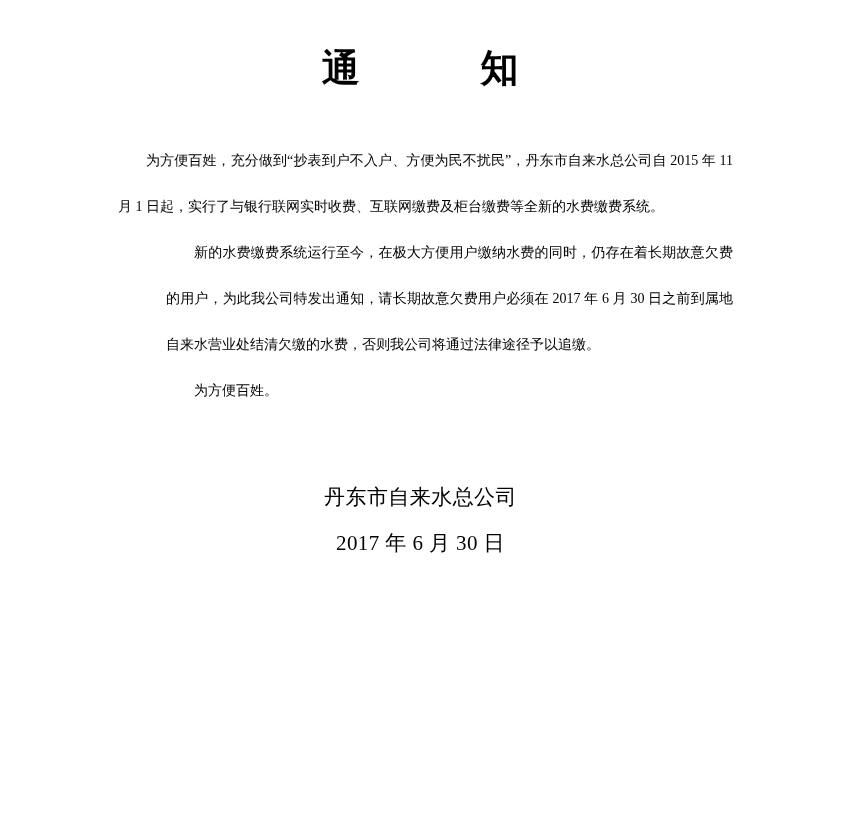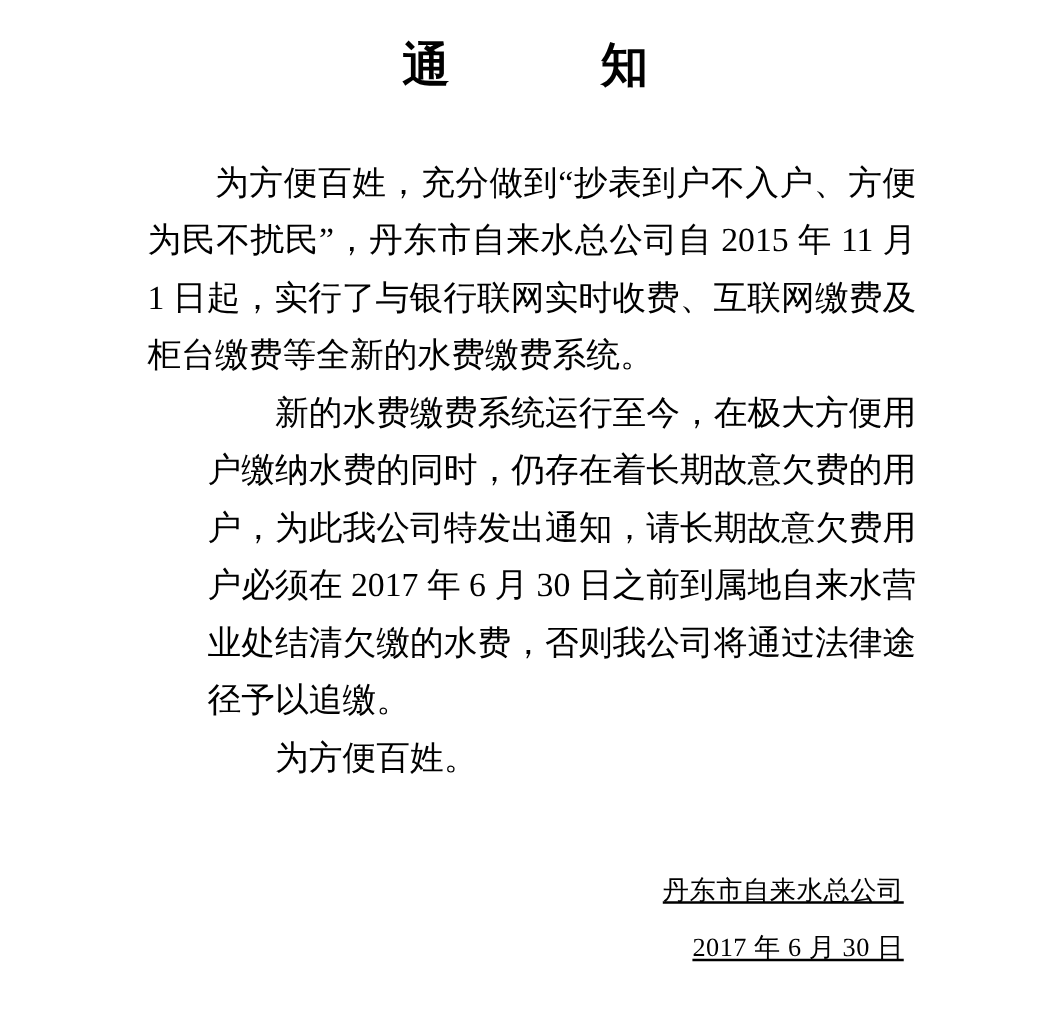--- a/index.html
+++ b/index.html
@@ -16,53 +16,52 @@
   }
   .page {
     position: relative;
     width: 851px;
     height: 813px;
     box-sizing: border-box;
     padding: 0 118px;
   }
   .doc-title {
     margin: 0;
-    padding-top: 26px;
+    padding-top: 41px;
     text-align: center;
     font-size: 38px;
     font-weight: bold;
     letter-spacing: 0.28em;
     line-height: 1.45;
     font-family: "Liberation Serif", "DejaVu Serif", serif;
   }
   .doc-title .t-gap {
     display: inline-block;
     width: 110px;
   }
   .body-block {
     margin-top: 42px;
   }
   .para {
     margin: 0 0 0 0;
     text-indent: 2em;
-    font-size: 27px;
+    font-size: 14px;
     line-height: 46px;
     text-align: justify;
     text-justify: inter-ideograph;
     font-family: "Liberation Serif", "DejaVu Serif", serif;
   }
   .para + .para {
     margin-top: 0px;
     margin-left: 48px;
   }
   .signature {
     margin-top: 60px;
-    text-align: right;
+    text-align: center;
     padding-right: 10px;
-    text-decoration: underline;
   }
   .sig-line {
     font-size: 21px;
     line-height: 46px;
     letter-spacing: 0.02em;
   }
 </style>
 </head>
 <body>
 

